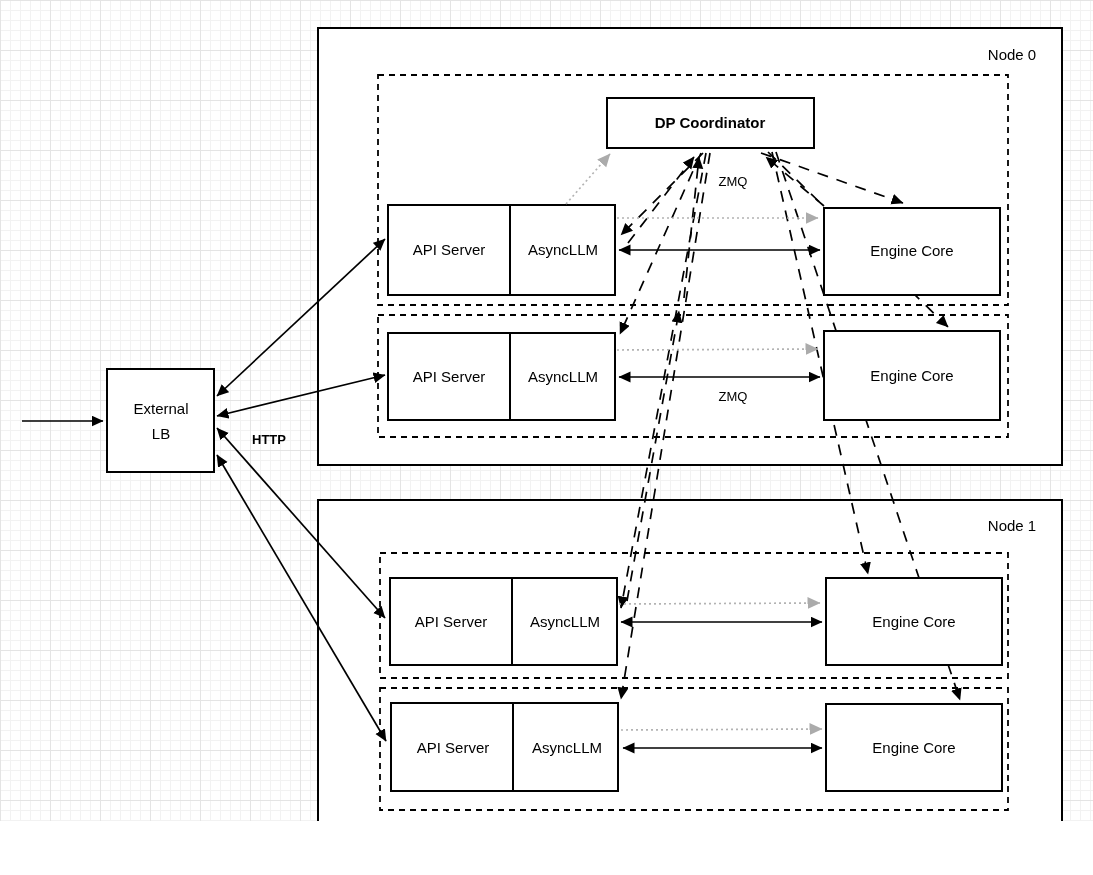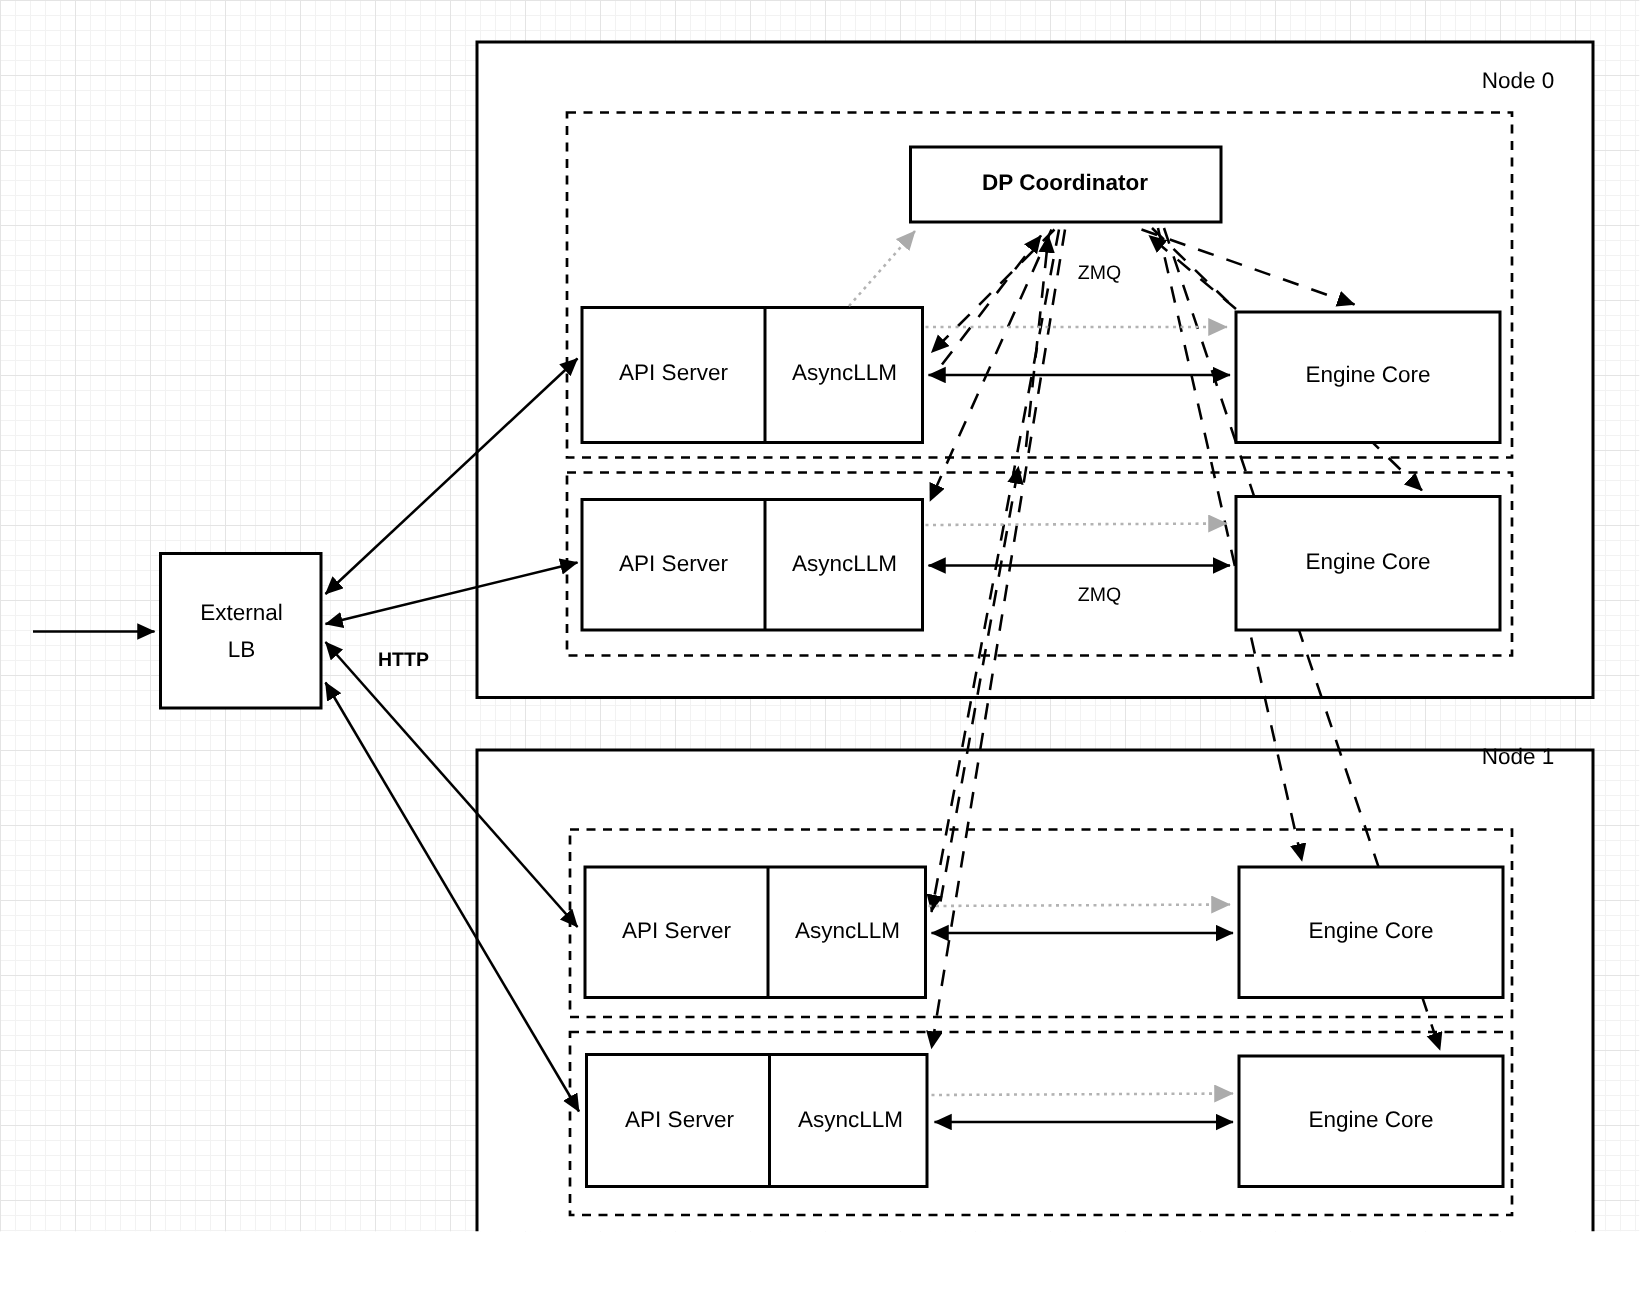--- a/index.html
+++ b/index.html
@@ -107,21 +107,21 @@
       <line x1="217" y1="428" x2="385" y2="618" marker-start="url(#mbs)" marker-end="url(#mb)"></line>
       <line x1="217" y1="455" x2="386" y2="741" marker-start="url(#mbs)" marker-end="url(#mb)"></line>
       <line x1="619" y1="250" x2="820" y2="250" marker-start="url(#mbs)" marker-end="url(#mb)"></line>
       <line x1="619" y1="377" x2="820" y2="377" marker-start="url(#mbs)" marker-end="url(#mb)"></line>
       <line x1="621" y1="622" x2="822" y2="622" marker-start="url(#mbs)" marker-end="url(#mb)"></line>
       <line x1="623" y1="748" x2="822" y2="748" marker-start="url(#mbs)" marker-end="url(#mb)"></line>
     </g>
   </svg>
 
   <div class="lbl" style="left:1012px;top:55px;">Node 0</div>
-  <div class="lbl" style="left:1012px;top:506px;text-align:right;">Node 1</div>
+  <div class="lbl" style="left:1012px;top:526px;text-align:right;">Node 1</div>
 
   <div class="lbl" style="left:710px;top:123px;font-weight:bold;">DP Coordinator</div>
 
   <div class="lbl small" style="left:733px;top:182px;">ZMQ</div>
   <div class="lbl small" style="left:733px;top:397px;">ZMQ</div>
   <div class="lbl small" style="left:269px;top:440px;font-weight:bold;">HTTP</div>
 
   <div class="lbl two-line" style="left:161px;top:421px;">
     <span>External</span><br>
     <span>LB</span>

